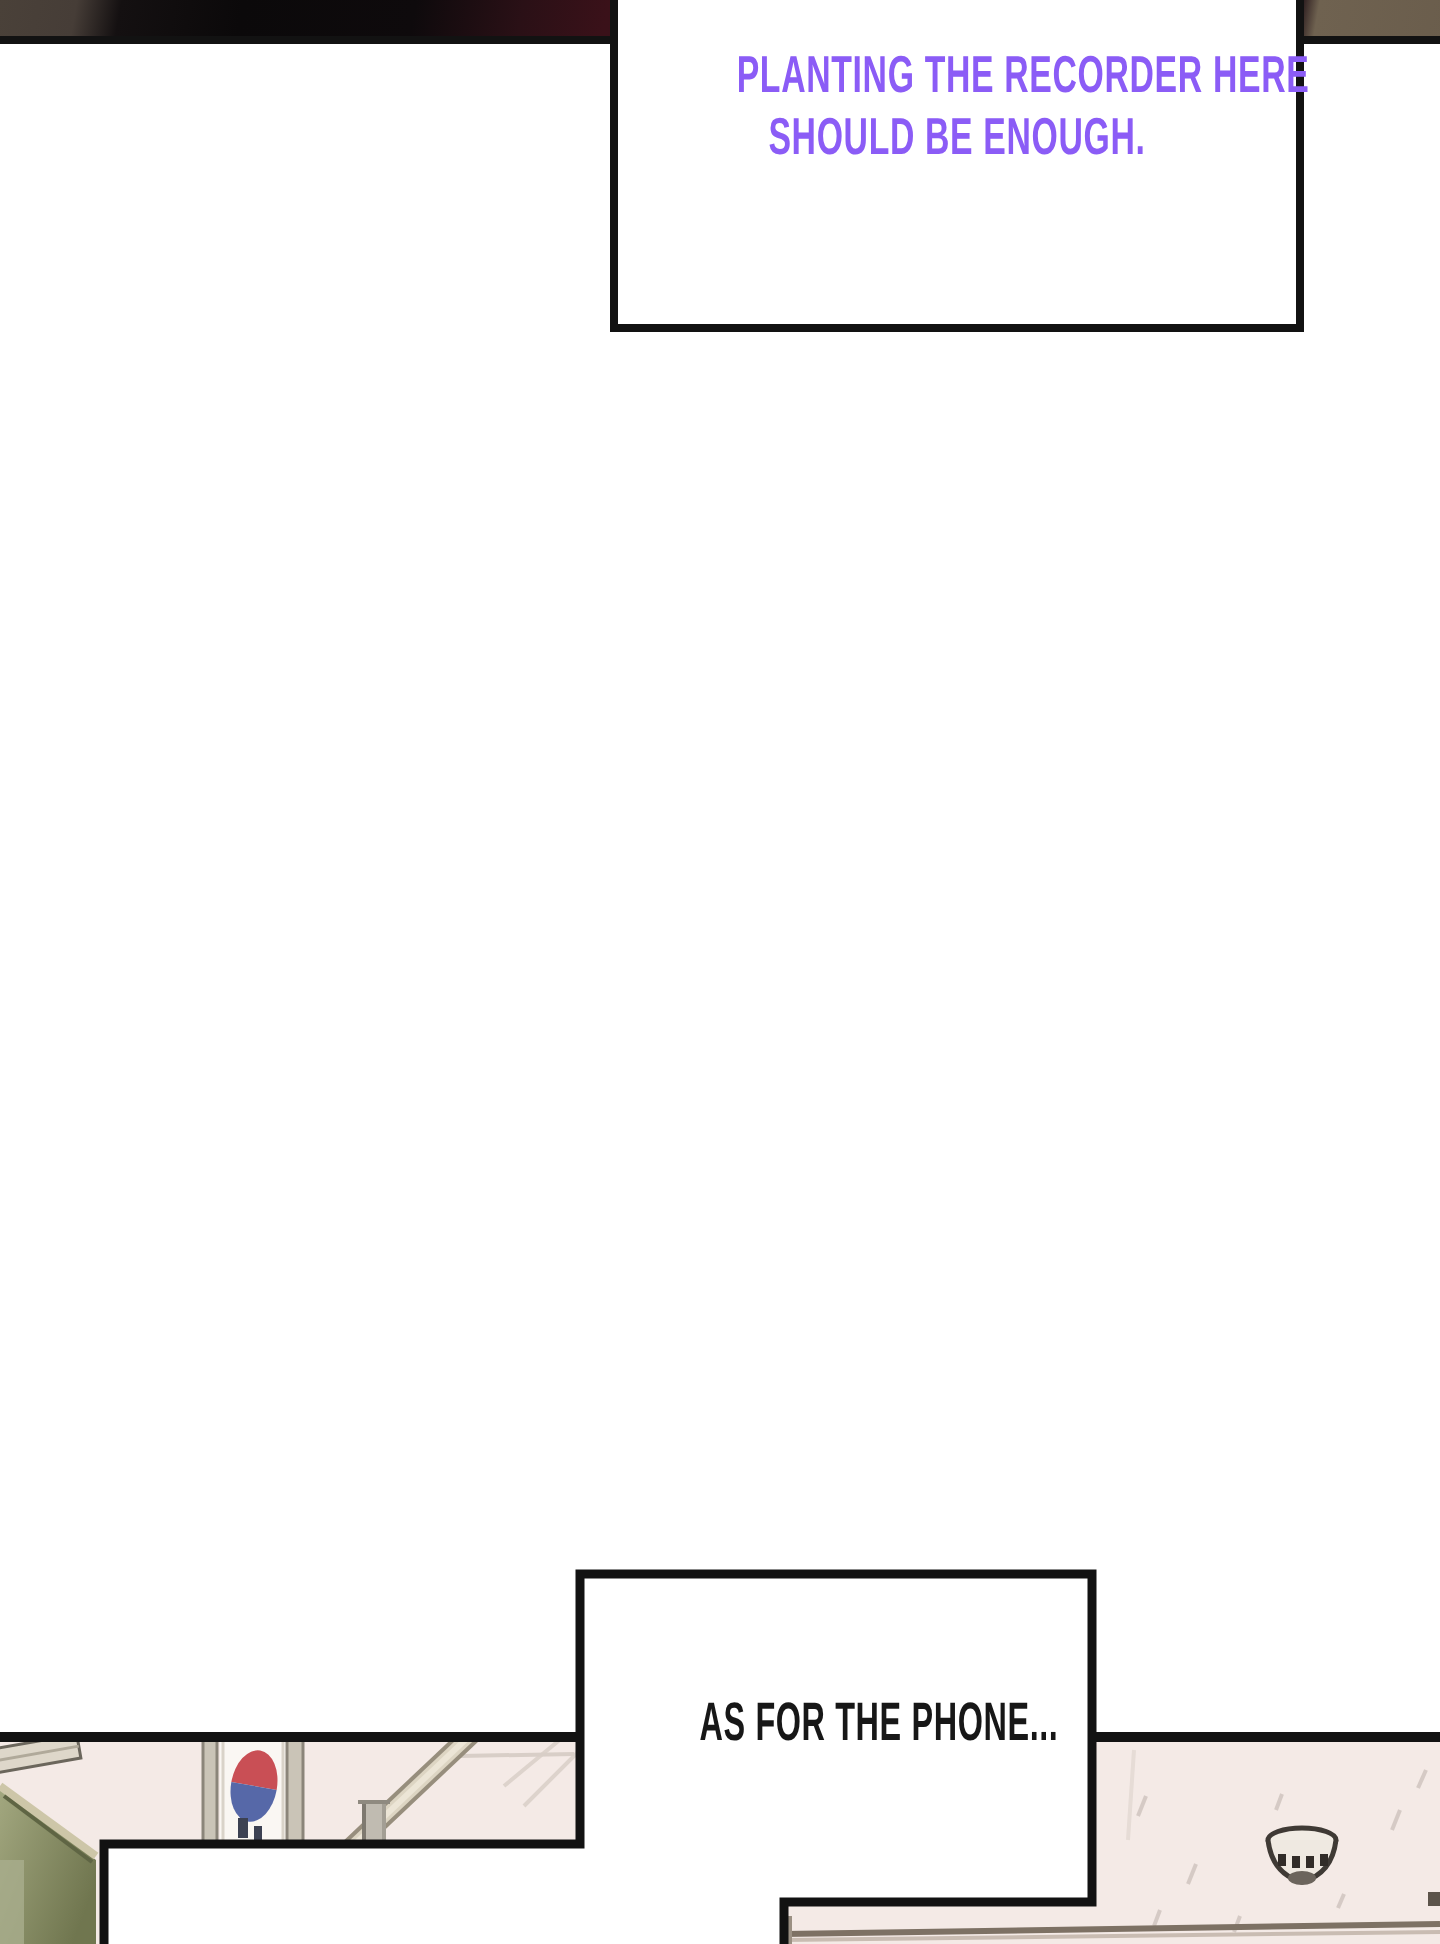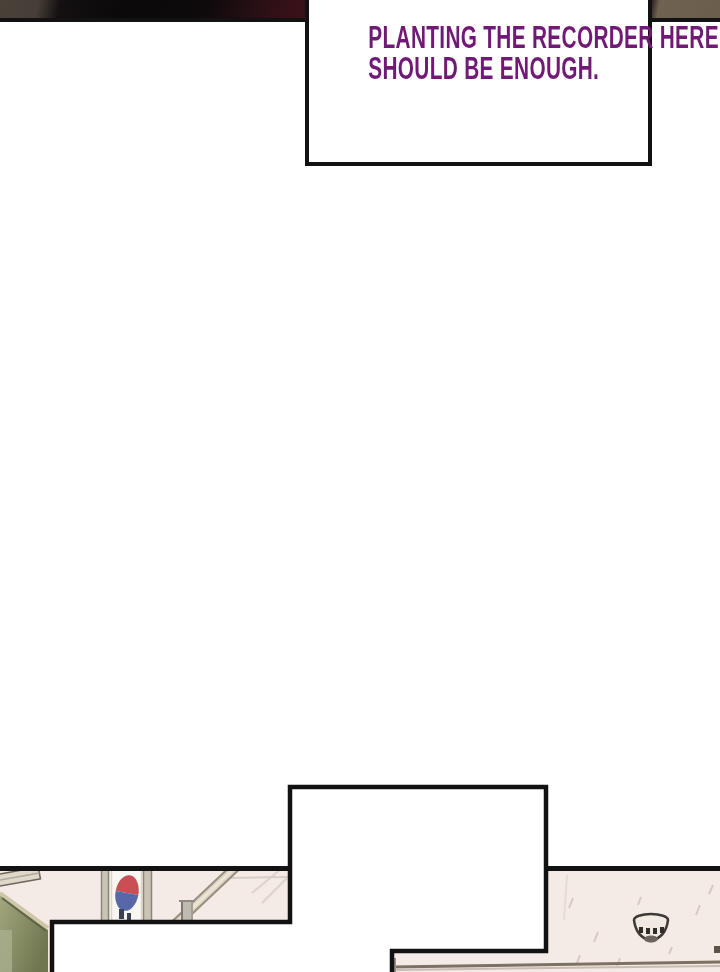--- a/index.html
+++ b/index.html
@@ -18,21 +18,21 @@
     z-index:1;
   }
   
   .bubble-recorder{
     position:absolute;left:305px;top:-8px;width:347px;height:174px;
     background:#ffffff;border:4px solid #121212;border-top:none;
     box-sizing:border-box;z-index:2;
   }
   .bubble-recorder .text{
     position:absolute;left:0;top:30px;width:100%;text-align:center;
-    font-weight:bold;font-size:32px;line-height:31px;color:#701a75;
+    font-weight:bold;font-size:26px;line-height:31px;color:#8b5cf6;
     letter-spacing:0.5px;
   }
   .bubble-recorder .text .ln{display:block;white-space:nowrap;transform:scaleX(0.65);transform-origin:50% 50%;}
   
   .panel-bottom{
     position:absolute;left:0;top:866px;width:720px;height:106px;
     border-top:5px solid #121212;box-sizing:border-box;z-index:1;
     background:#f4eae6;
   }
   .panel-bottom svg{position:absolute;left:0;top:0;}
@@ -148,14 +148,17 @@
       </g>
 
       <rect x="714" y="946" width="7" height="7" fill="#5c544b"></rect>
     </svg>
   </div>
 
   <svg class="bubble-merged-svg" width="720" height="192" viewBox="0 780 720 192">
     <path d="M290,787 H546 V951 H392 V990 H52 V922 H290 Z" fill="#ffffff" stroke="#121212" stroke-width="4.5"></path>
   </svg>
 
+  <div class="bubble-phone-text">
+    <span class="ln">AS FOR THE PHONE...</span>
+  </div>
 
 </div>
 
 </body></html>

